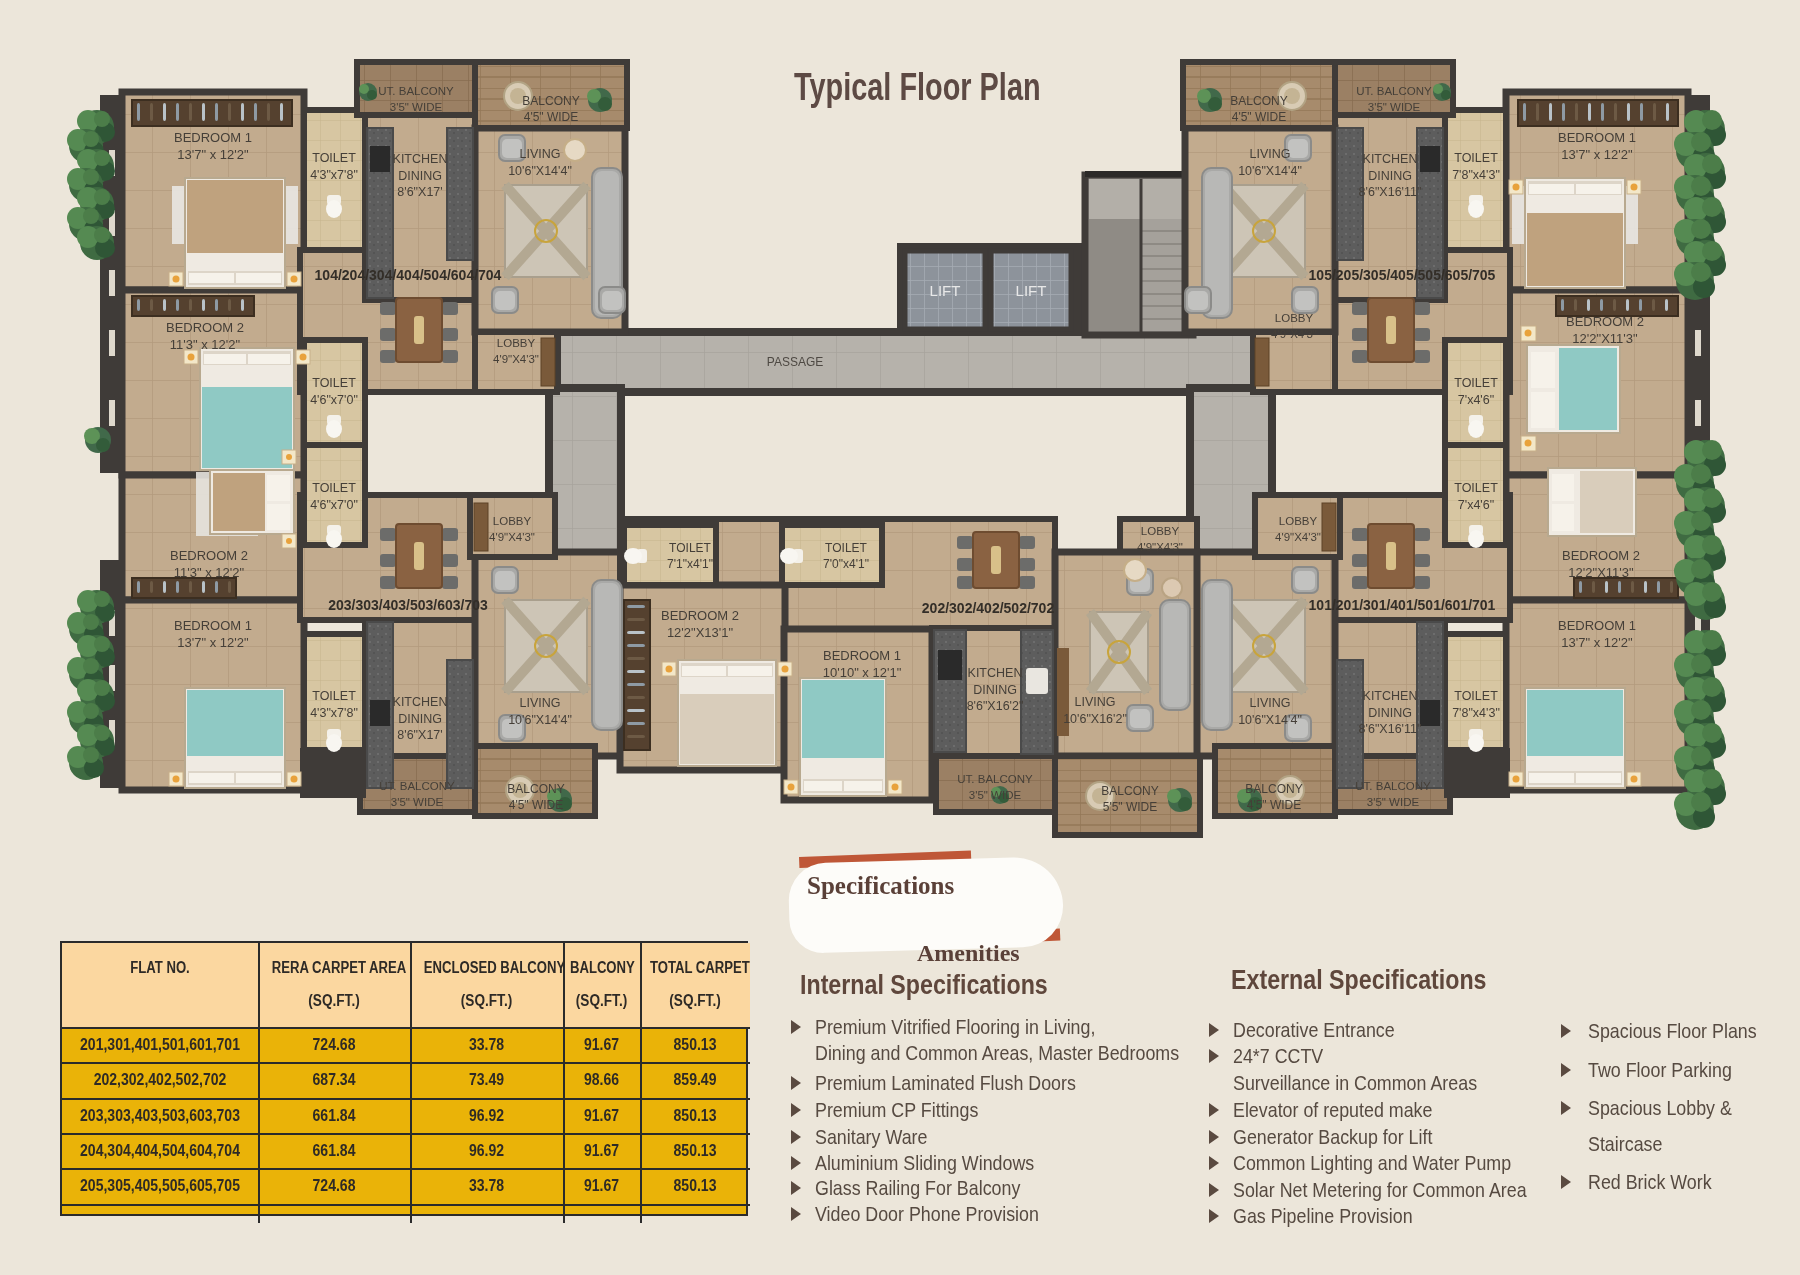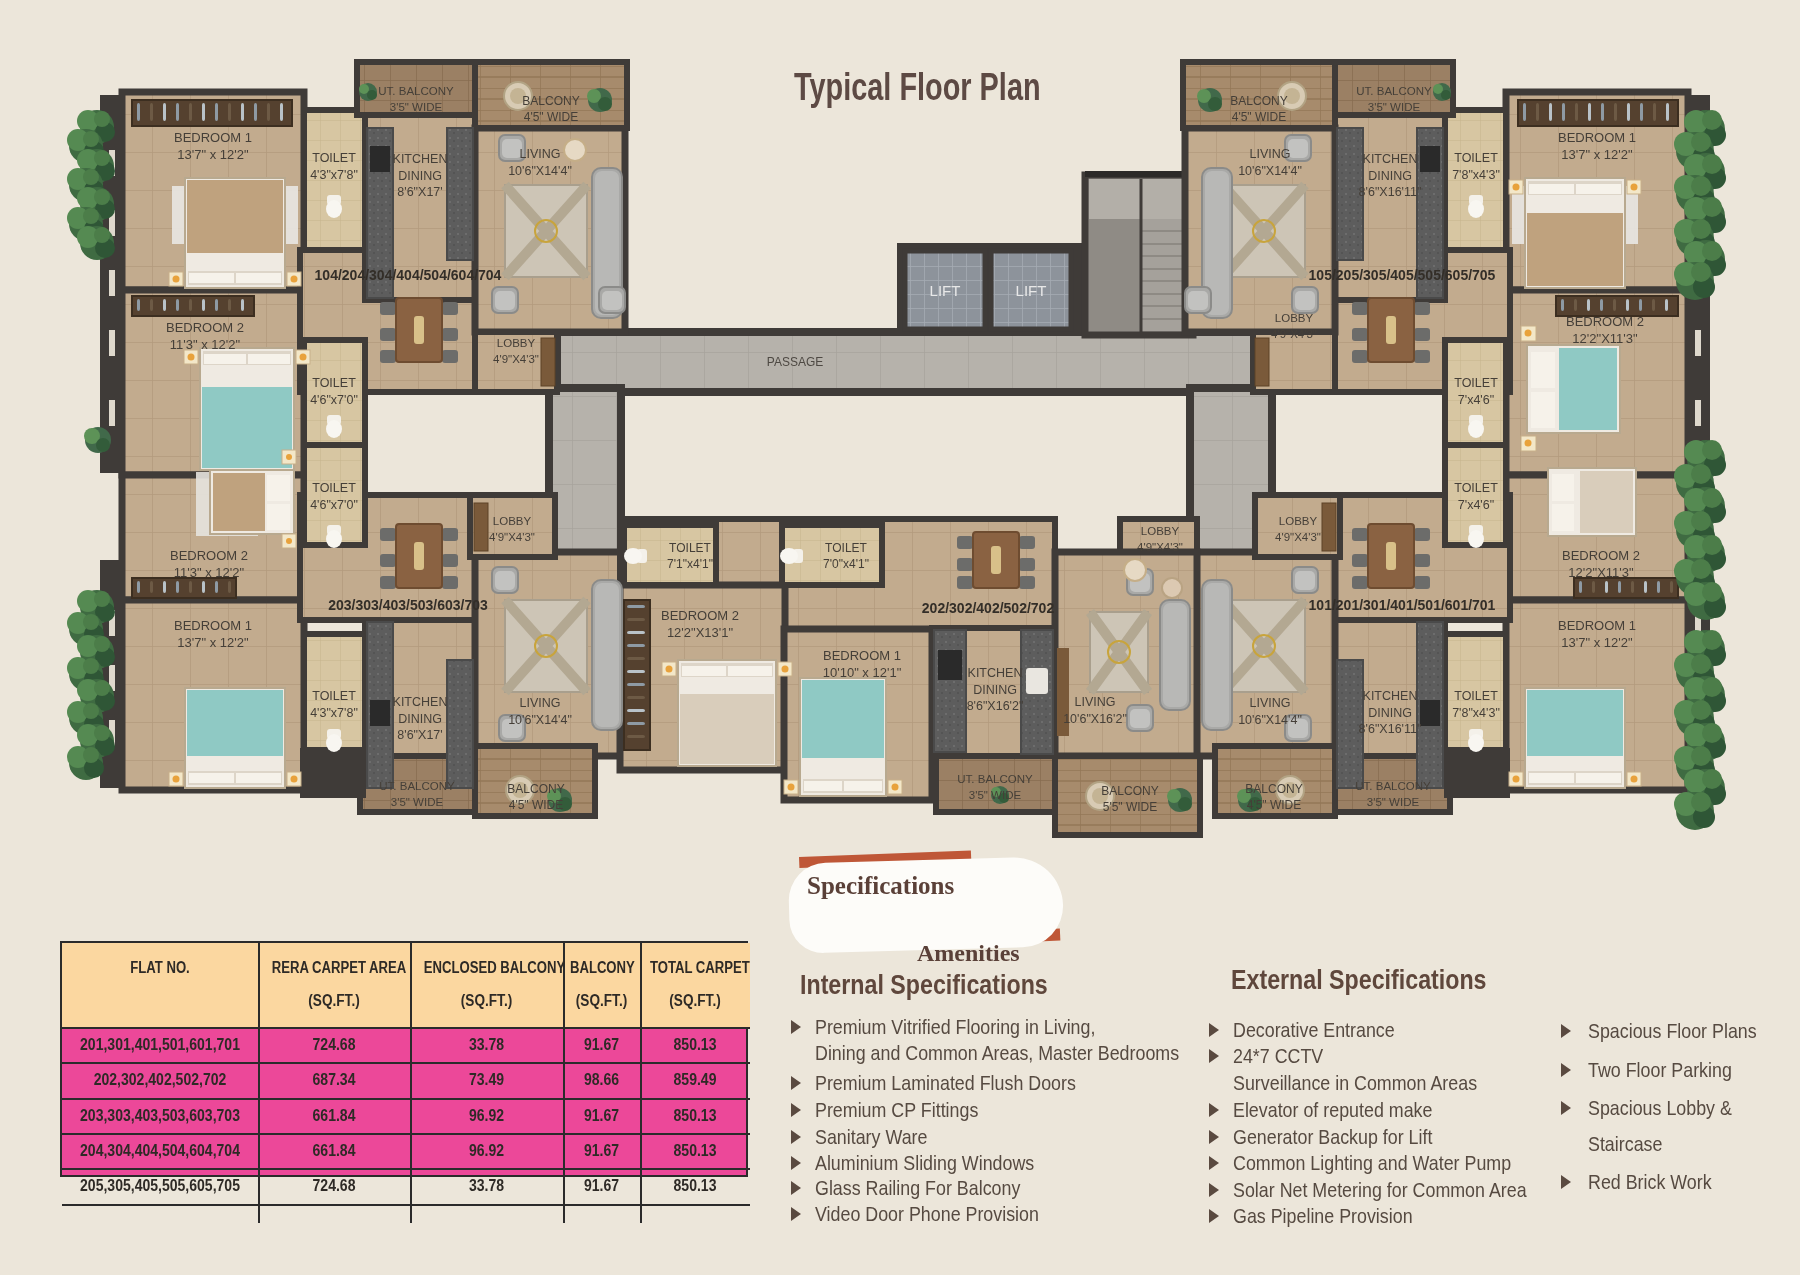--- a/index.html
+++ b/index.html
@@ -732,21 +732,21 @@
     <g transform="translate(1476,530) rotate(0)">
       <rect x="-7" y="-5" width="14" height="10" rx="3" fill="#f4f1ea"></rect>
       <ellipse cx="0" cy="9" rx="8" ry="9" fill="#f8f6f1"></ellipse>
     </g>
     <g transform="translate(1476,734) rotate(0)">
       <rect x="-7" y="-5" width="14" height="10" rx="3" fill="#f4f1ea"></rect>
       <ellipse cx="0" cy="9" rx="8" ry="9" fill="#f8f6f1"></ellipse>
     </g>
   </svg>
 <div style="position:absolute;left:794px;top:66px;font-weight:bold;font-size:38px;color:#5d4a44;transform:scaleX(.76);transform-origin:0 0;white-space:nowrap;">Typical Floor Plan</div>
-<div style="position:absolute;left:60px;top:941px;width:688px;height:236px;background:#ec4899;border:2.5px solid #2b2b2b;">
+<div style="position:absolute;left:60px;top:941px;width:688px;height:275px;background:#eab308;border:2.5px solid #2b2b2b;">
     <div style="position:absolute;left:0;top:0;width:688px;height:84px;background:#fbd7a0;"></div>
     <div style="position:absolute;left:196px;top:0;width:2px;height:280px;background:#2b2b2b;"></div>
     <div style="position:absolute;left:348px;top:0;width:2px;height:280px;background:#2b2b2b;"></div>
     <div style="position:absolute;left:501px;top:0;width:2px;height:280px;background:#2b2b2b;"></div>
     <div style="position:absolute;left:578px;top:0;width:2px;height:280px;background:#2b2b2b;"></div>
     <div style="position:absolute;left:0;top:84.0px;width:688px;height:2px;background:#2b2b2b;"></div>
     <div style="position:absolute;left:0;top:119.3px;width:688px;height:2px;background:#2b2b2b;"></div>
     <div style="position:absolute;left:0;top:154.6px;width:688px;height:2px;background:#2b2b2b;"></div>
     <div style="position:absolute;left:0;top:189.9px;width:688px;height:2px;background:#2b2b2b;"></div>
     <div style="position:absolute;left:0;top:225.2px;width:688px;height:2px;background:#2b2b2b;"></div>

